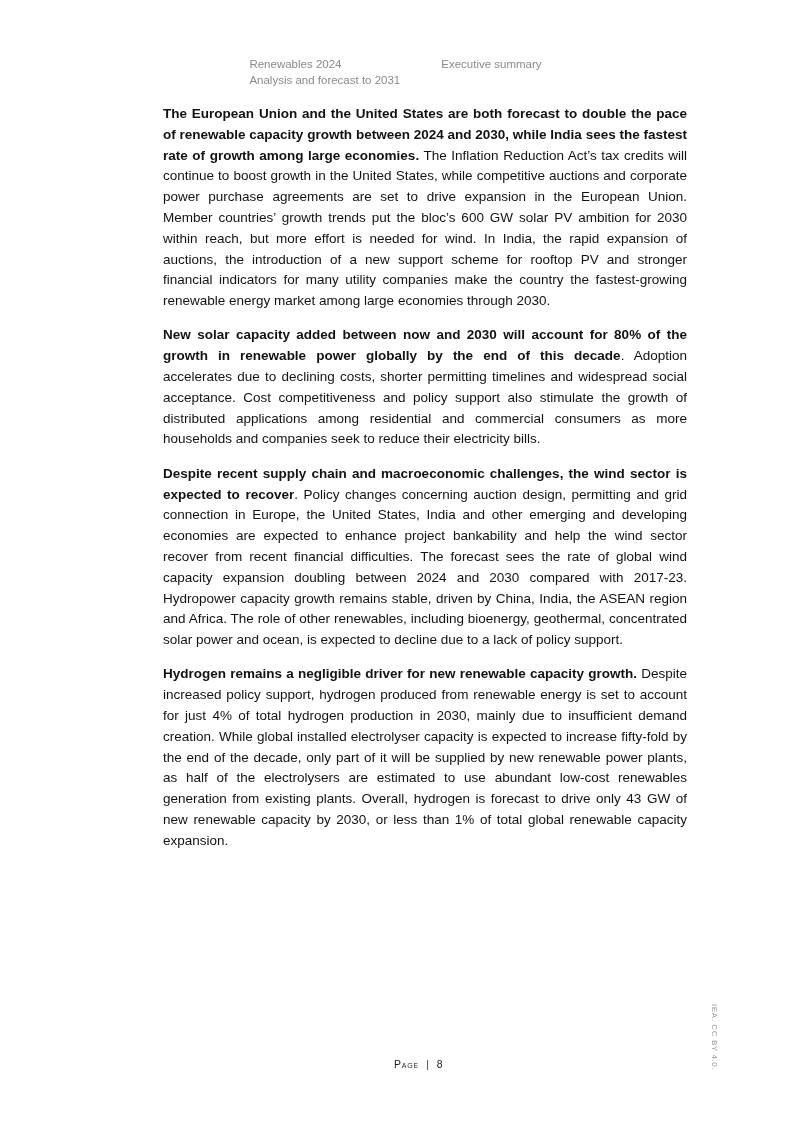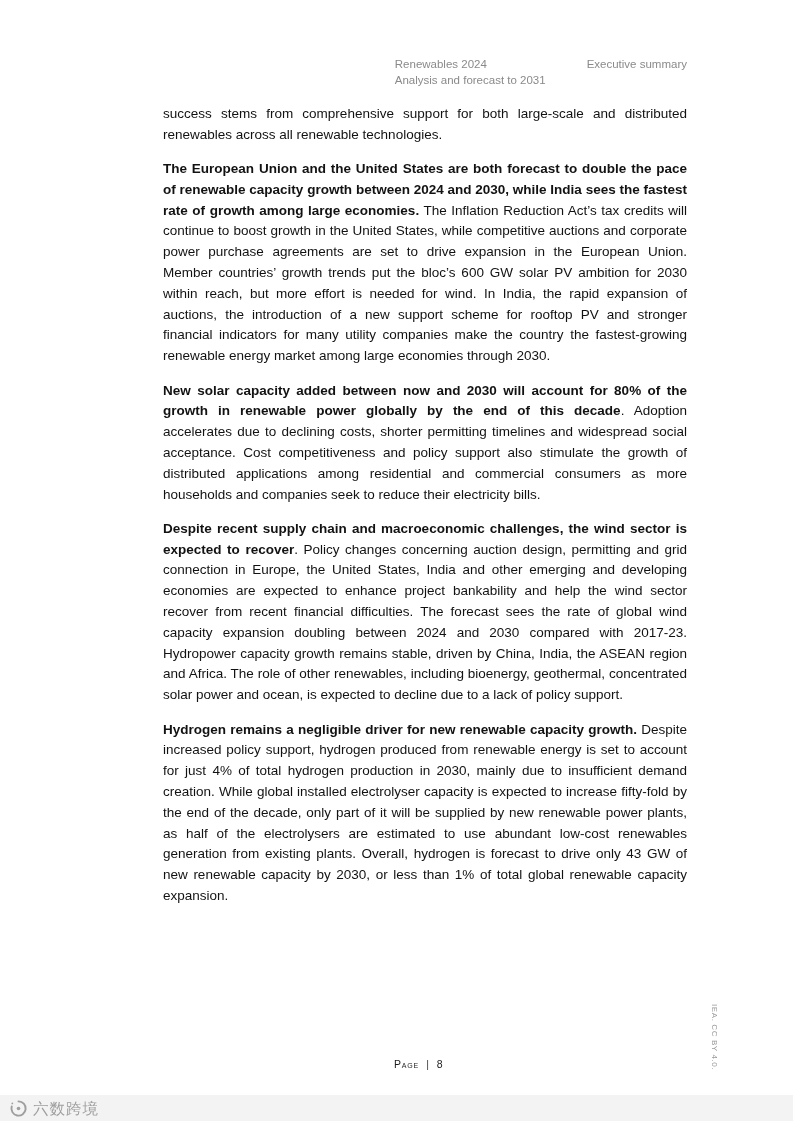--- a/index.html
+++ b/index.html
@@ -16,21 +16,21 @@
     font-family: "Liberation Sans", sans-serif;
     overflow: hidden;
   }
   
   .doc-header {
     position: absolute;
     top: 56px;
     left: 104px;
     right: 106px;
     display: flex;
-    justify-content: flex-end;
+    justify-content: center;
     align-items: flex-start;
     color: #8a8a8a;
     font-size: 11.5px;
     line-height: 16px;
   }
   .header-left div { white-space: nowrap; }
   .header-right { white-space: nowrap; text-align: right; padding-left: 41px; }
   
   .doc-body {
     position: absolute;
@@ -103,43 +103,32 @@
 
   <header class="doc-header">
     <div class="header-left">
       <div>Renewables 2024</div>
       <div>Analysis and forecast to 2031</div>
     </div>
     <div class="header-right">Executive summary</div>
   </header>
 
   <main class="doc-body">
-    <p class="para"><span>success stems from comprehensive support for both large-scale and distributed renewables across all renewable technologies.</span></p>
 
     <p class="para"><strong>The European Union and the United States are both forecast to double the pace of renewable capacity growth between 2024 and 2030, while India sees the fastest rate of growth among large economies.</strong><span> The Inflation Reduction Act’s tax credits will continue to boost growth in the United States, while competitive auctions and corporate power purchase agreements are set to drive expansion in the European Union. Member countries’ growth trends put the bloc’s 600 GW solar PV ambition for 2030 within reach, but more effort is needed for wind. In India, the rapid expansion of auctions, the introduction of a new support scheme for rooftop PV and stronger financial indicators for many utility companies make the country the fastest-growing renewable energy market among large economies through 2030.</span></p>
 
     <p class="para"><strong>New solar capacity added between now and 2030 will account for 80% of the growth in renewable power globally by the end of this decade</strong><span>. Adoption accelerates due to declining costs, shorter permitting timelines and widespread social acceptance. Cost competitiveness and policy support also stimulate the growth of distributed applications among residential and commercial consumers as more households and companies seek to reduce their electricity bills.</span></p>
 
     <p class="para"><strong>Despite recent supply chain and macroeconomic challenges, the wind sector is expected to recover</strong><span>. Policy changes concerning auction design, permitting and grid connection in Europe, the United States, India and other emerging and developing economies are expected to enhance project bankability and help the wind sector recover from recent financial difficulties. The forecast sees the rate of global wind capacity expansion doubling between 2024 and 2030 compared with 2017-23. Hydropower capacity growth remains stable, driven by China, India, the ASEAN region and Africa. The role of other renewables, including bioenergy, geothermal, concentrated solar power and ocean, is expected to decline due to a lack of policy support.</span></p>
 
     <p class="para"><strong>Hydrogen remains a negligible driver for new renewable capacity growth.</strong><span> Despite increased policy support, hydrogen produced from renewable energy is set to account for just 4% of total hydrogen production in 2030, mainly due to insufficient demand creation. While global installed electrolyser capacity is expected to increase fifty-fold by the end of the decade, only part of it will be supplied by new renewable power plants, as half of the electrolysers are estimated to use abundant low-cost renewables generation from existing plants. Overall, hydrogen is forecast to drive only 43 GW of new renewable capacity by 2030, or less than 1% of total global renewable capacity expansion.</span></p>
   </main>
 
   <div class="side-note">IEA. CC BY 4.0.</div>
 
   <footer class="doc-footer">
     <span class="pg-label">Page</span>
     <span class="pg-sep">|</span>
     <span class="pg-num">8</span>
   </footer>
 
-  <div class="watermark-bar">
-    <span class="wm-icon">
-      <svg width="19" height="19" viewBox="0 0 24 24" fill="none" stroke="currentColor" stroke-width="2.4" stroke-linecap="round">
-        <path d="M12 3a9 9 0 1 1-8.55 6.3"></path>
-        <circle cx="12" cy="12" r="2.3" fill="currentColor" stroke="none"></circle>
-        <circle cx="4.2" cy="5.6" r="1.1" fill="currentColor" stroke="none"></circle>
-      </svg>
-    </span>
-    <span class="wm-text">六数跨境</span>
-  </div>
 
 </div>
 
 </body></html>

